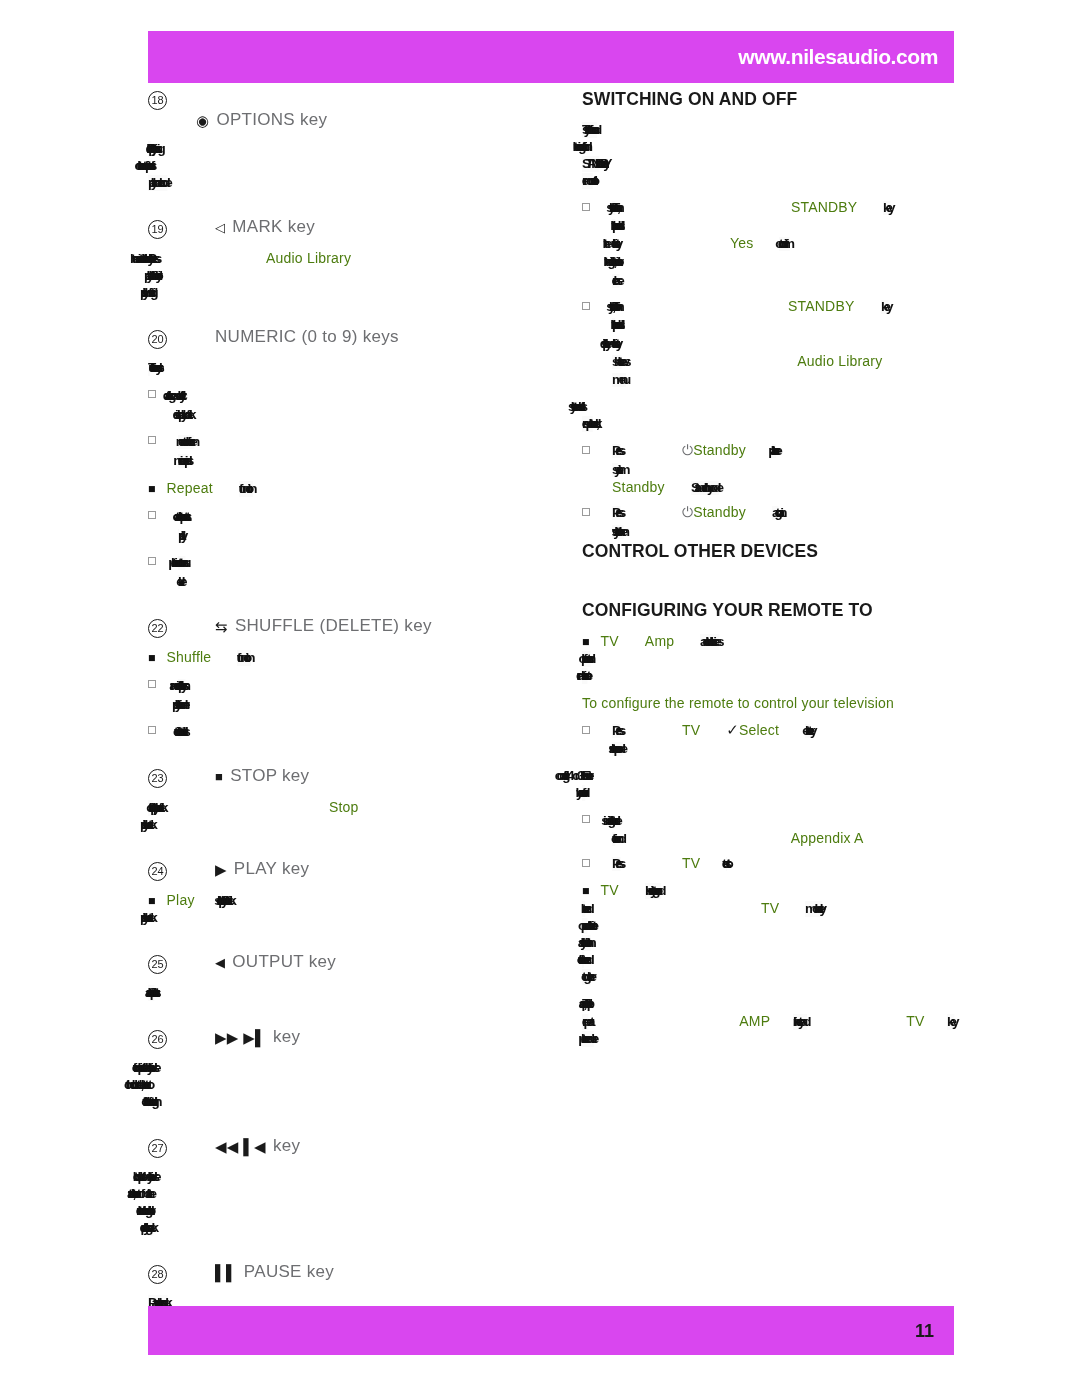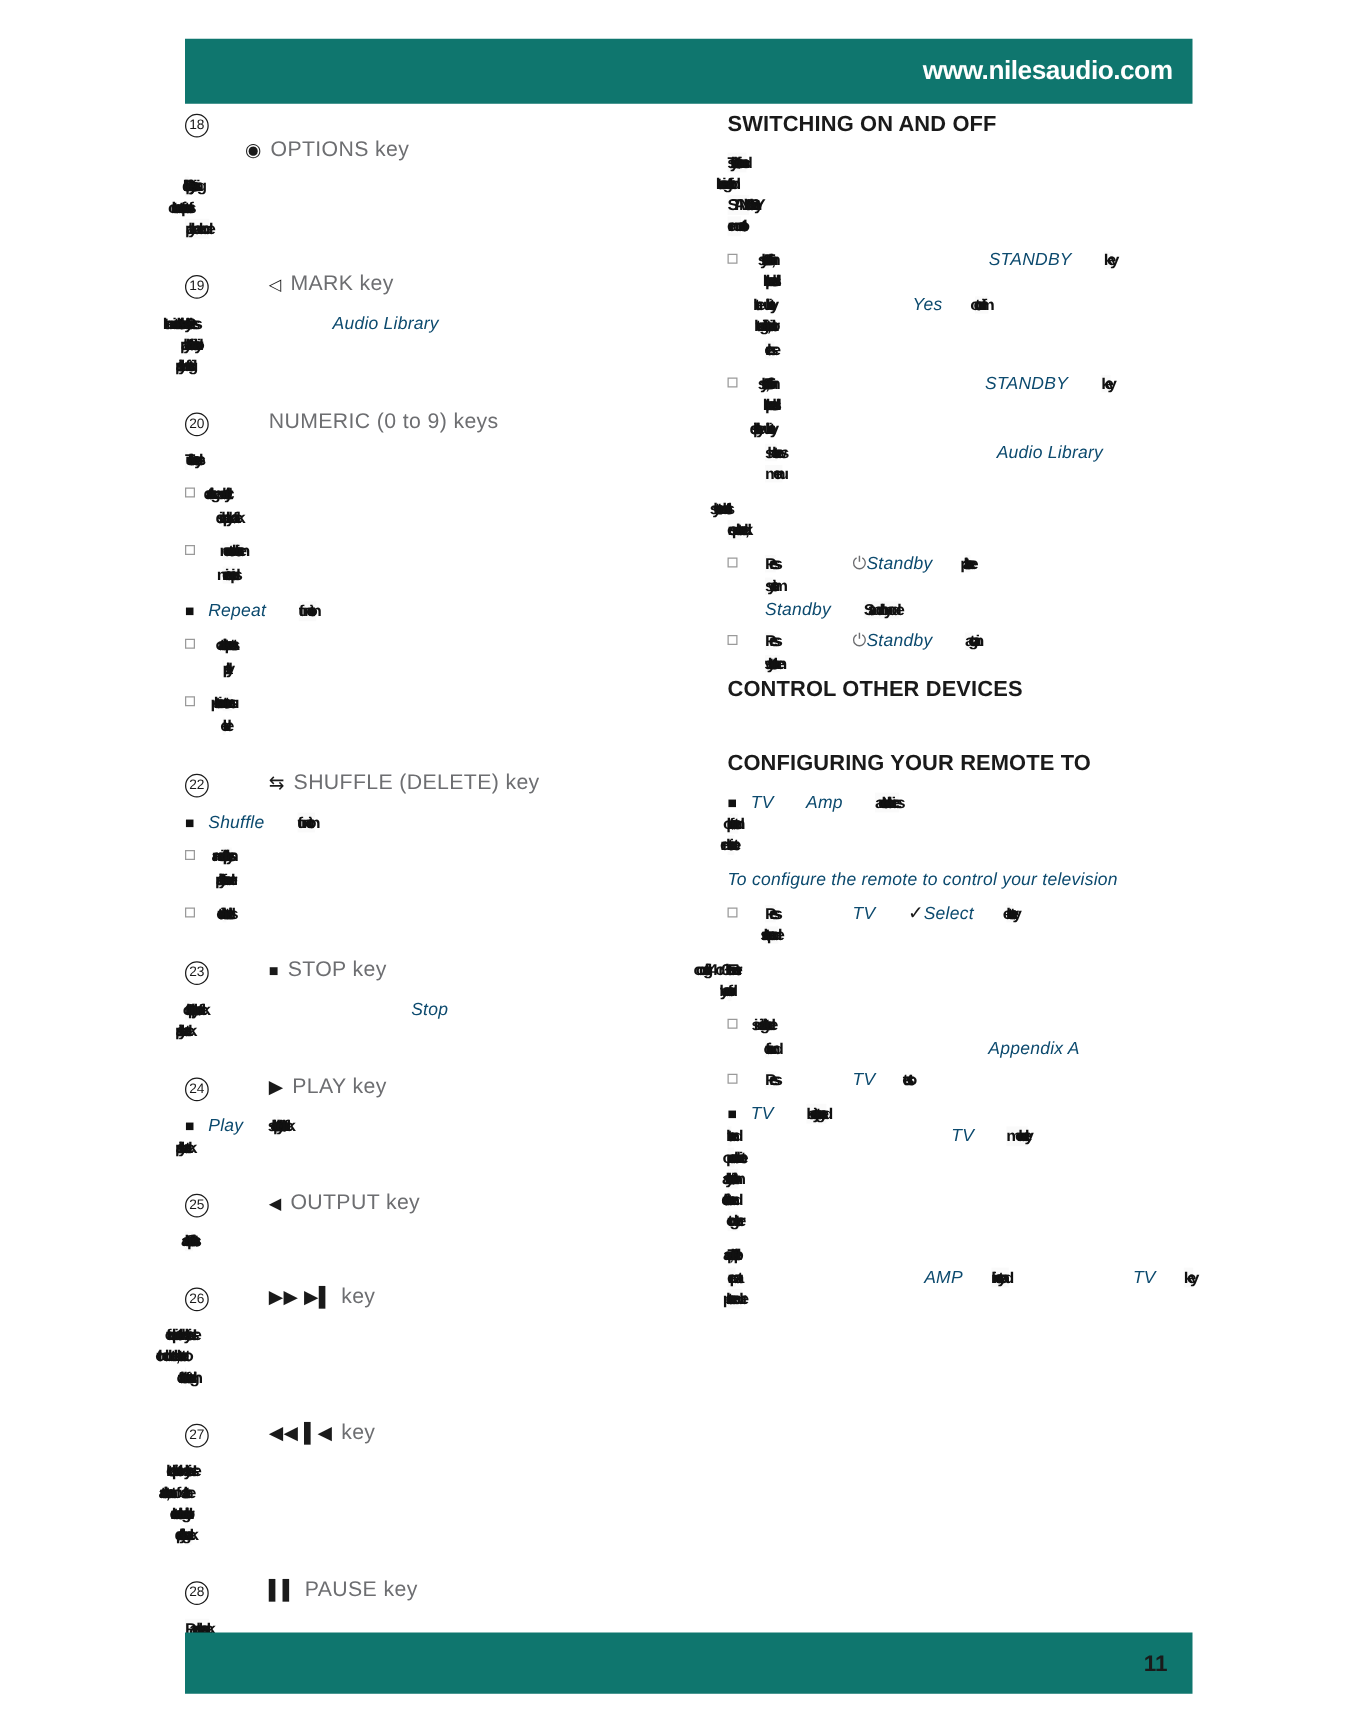--- a/index.html
+++ b/index.html
@@ -18,21 +18,21 @@
     left: 0; top: 0;
     width: 1080px;
     height: 1389px;
   }
 
   
   .bar {
     position: absolute;
     left: 148px;
     width: 806px;
-    background: #0f766e;
+    background: #d946ef;
   }
   .bar-header { top: 31px; height: 52px; }
   .bar-footer { top: 1306px; height: 49px; }
 
   .site-url {
     position: absolute;
     right: 16px;
     top: 50%;
     transform: translateY(-50%);
     color: #ffffff;
@@ -117,26 +117,25 @@
     word-spacing: -5px;
     transform: scaleX(1.08);
     transform-origin: left center;
     background: rgba(0,0,0,0.02);
     white-space: nowrap;
   }
   .scram.thin { letter-spacing: -4.6px; }
 
   
   .legible {
-    color: #0c4a6e;
+    color: #4d7c0f;
     font-size: 14px;
     letter-spacing: 0.2px;
     font-weight: normal;
     white-space: nowrap;
-    font-style: italic;
   }
 
   .line { display: block; white-space: nowrap; }
   .line + .line { margin-top: 1px; }
 
   
   .blist { margin-top: 10px; }
   .bitem {
     display: flex;
     align-items: flex-start;

